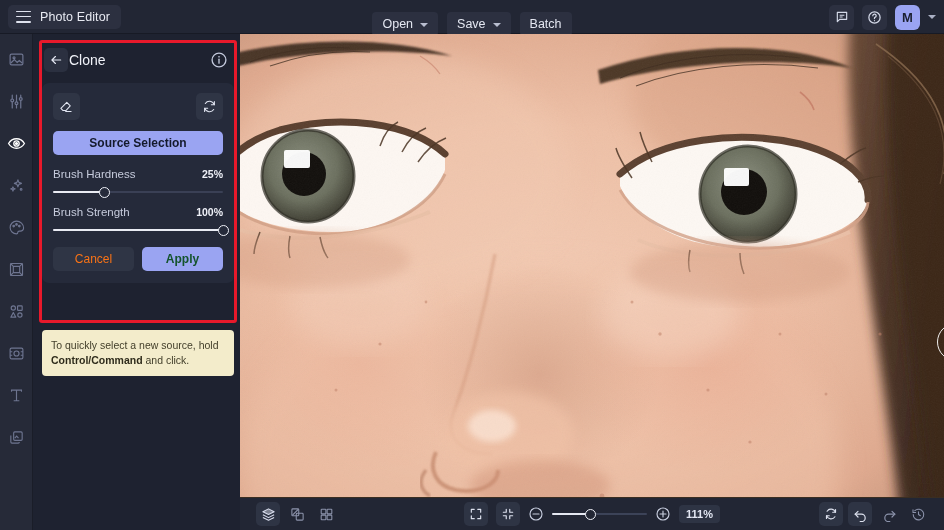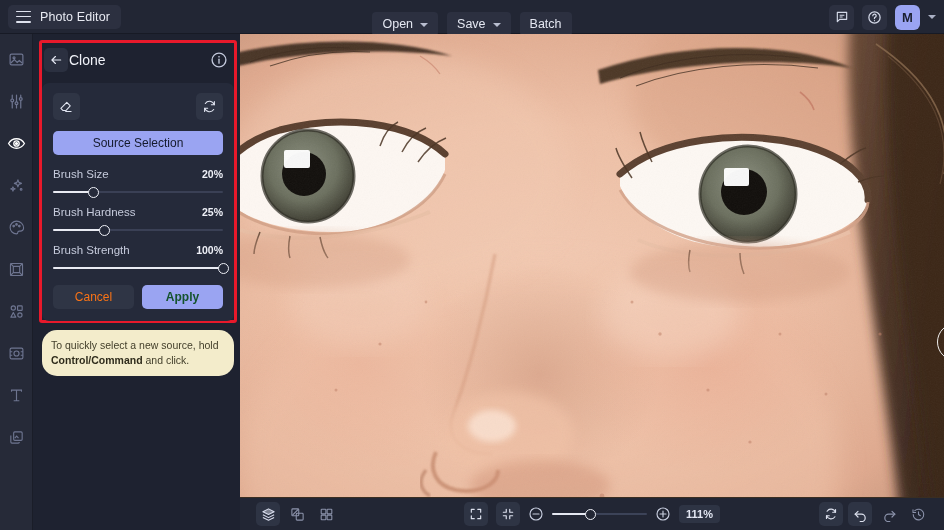--- a/index.html
+++ b/index.html
@@ -97,21 +97,21 @@
   }
   .card-row { display: flex; align-items: center; justify-content: space-between; }
   .tool-btn {
     width: 27px; height: 27px; border-radius: 5px; background: #2f3545;
     display: flex; align-items: center; justify-content: center; cursor: pointer;
   }
   .primary-btn {
     margin-top: 11px; height: 24px; border-radius: 5px;
     background: #9aa4f2; color: #141a2c;
     display: flex; align-items: center; justify-content: center;
-    font-size: 12px; font-weight: normal; cursor: pointer;
+    font-size: 12px; font-weight: bold; cursor: pointer;
   }
 
   .slider-group { margin-top: 13px; }
   .slider-head { display: flex; align-items: baseline; justify-content: space-between; }
   .slider-label { color: #c6cbdc; font-size: 11.5px; }
   .slider-val { color: #eef0f7; font-size: 10.5px; font-weight: bold; }
   .track {
     position: relative; margin-top: 11px; height: 2px;
     background: #3a4055; border-radius: 2px;
   }
@@ -123,21 +123,21 @@
     cursor: pointer;
   }
 
   .btn-row { margin-top: 16px; display: flex; gap: 8px; }
   .btn-row > div { flex: 1; height: 24px; border-radius: 5px; display: flex; align-items: center; justify-content: center; font-size: 12px; cursor: pointer; }
   .btn-cancel { background: #2f3545; color: #f97316; }
   .btn-apply { background: #9aa4f2; color: #14532d; font-weight: bold; }
 
   .tip {
     position: absolute; left: 9px; top: 296px; width: 192px;
-    background: #f3eccb; border-radius: 15px;
+    background: #f3eccb; border-radius: 4px;
     padding: 8px 9px; color: #44402c; font-size: 10.5px; line-height: 1.45;
   }
   .tip b { color: #2f2c1c; }
 
   
   .canvas {
     position: absolute; left: 240px; top: 34px; width: 704px; height: 463px;
     overflow: hidden; background: #000;
   }
   .photo { position: absolute; inset: 0; }
@@ -339,30 +339,20 @@
                 <path d="M4.5 15A8 8 0 0 0 18.7 16.8"></path>
               <path d="M19.8 4.2v4.9h-4.9M4.2 19.8v-4.9h4.9"></path>
             </svg>
           </div>
         </div>
 
         <div class="primary-btn">
           <span>Source Selection</span>
         </div>
 
-        <div class="slider-group">
-          <div class="slider-head">
-            <span class="slider-label">Brush Size</span>
-            <span class="slider-val">20%</span>
-          </div>
-          <div class="track">
-            <div class="fill" style="width:24%"></div>
-            <div class="knob" style="left:24%"></div>
-          </div>
-        </div>
 
         <div class="slider-group">
           <div class="slider-head">
             <span class="slider-label">Brush Hardness</span>
             <span class="slider-val">25%</span>
           </div>
           <div class="track">
             <div class="fill" style="width:30%"></div>
             <div class="knob" style="left:30%"></div>
           </div>

